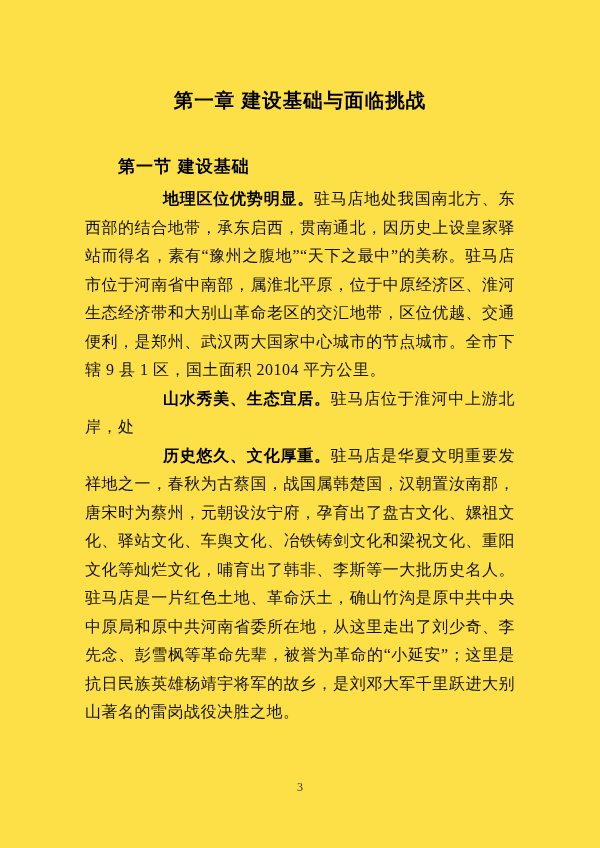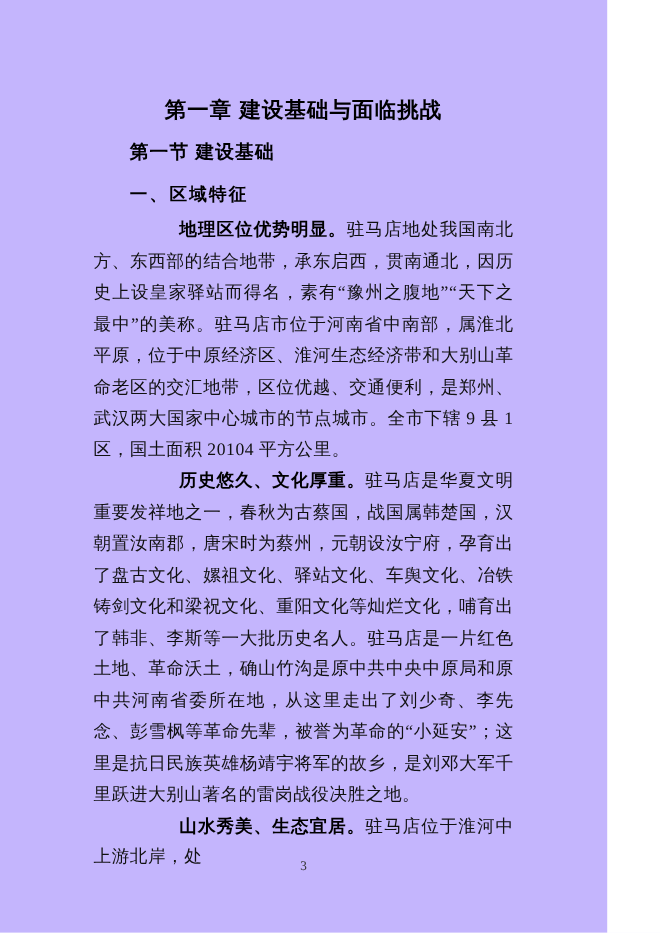--- a/index.html
+++ b/index.html
@@ -2,41 +2,41 @@
 <html lang="zh"><head>
 <meta charset="utf-8">
 <style>
   html, body {
     margin: 0;
     padding: 0;
     background: #ffffff;
   }
   .page {
     position: relative;
-    width: 552px;
+    width: 600px;
     height: 848px;
-    background: #c4b5fd;
+    background: #fde047;
     box-sizing: border-box;
     padding: 88px 85px 0 85px;
     overflow: hidden;
     color: #1a1a1a;
   }
   .chapter-title {
     margin: 0;
     text-align: center;
     font-family: "Liberation Sans", sans-serif;
     font-weight: 700;
     font-size: 19.5px;
     line-height: 24px;
     letter-spacing: 1px;
     color: #000000;
     white-space: nowrap;
   }
   .section-title {
-    margin: 16px 0 0 33px;
+    margin: 44px 0 0 33px;
     font-family: "Liberation Sans", sans-serif;
     font-weight: 700;
     font-size: 17px;
     line-height: 22px;
     letter-spacing: 1px;
     color: #000000;
   }
   .subsection-title {
     margin: 17px 0 0 33px;
     font-family: "Liberation Serif", serif;
@@ -78,27 +78,26 @@
 </style>
 </head>
 <body>
 
 <div class="page">
 
   <h1 class="chapter-title">第一章 建设基础与面临挑战</h1>
 
   <h2 class="section-title">第一节 建设基础</h2>
 
-  <h3 class="subsection-title">一、区域特征</h3>
 
   <div class="body-text">
 
     <p class="body-para"><span class="para-lead">地理区位优势明显。</span><span>驻马店地处我国南北方、东西部的结合地带，承东启西，贯南通北，因历史上设皇家驿站而得名，素有“豫州之腹地”“天下之最中”的美称。驻马店市位于河南省中南部，属淮北平原，位于中原经济区、淮河生态经济带和大别山革命老区的交汇地带，区位优越、交通便利，是郑州、武汉两大国家中心城市的节点城市。全市下辖 9 县 1 区，国土面积 20104 平方公里。</span></p>
 
+    <p class="body-para"><span class="para-lead">山水秀美、生态宜居。</span><span>驻马店位于淮河中上游北岸，处</span></p>
+
     <p class="body-para"><span class="para-lead">历史悠久、文化厚重。</span><span>驻马店是华夏文明重要发祥地之一，春秋为古蔡国，战国属韩楚国，汉朝置汝南郡，唐宋时为蔡州，元朝设汝宁府，孕育出了盘古文化、嫘祖文化、驿站文化、车舆文化、冶铁铸剑文化和梁祝文化、重阳文化等灿烂文化，哺育出了韩非、李斯等一大批历史名人。驻马店是一片红色土地、革命沃土，确山竹沟是原中共中央中原局和原中共河南省委所在地，从这里走出了刘少奇、李先念、彭雪枫等革命先辈，被誉为革命的“小延安”；这里是抗日民族英雄杨靖宇将军的故乡，是刘邓大军千里跃进大别山著名的雷岗战役决胜之地。</span></p>
-
-    <p class="body-para"><span class="para-lead">山水秀美、生态宜居。</span><span>驻马店位于淮河中上游北岸，处</span></p>
 
   </div>
 
   <div class="page-number">3</div>
 
 </div>
 
 </body></html>

